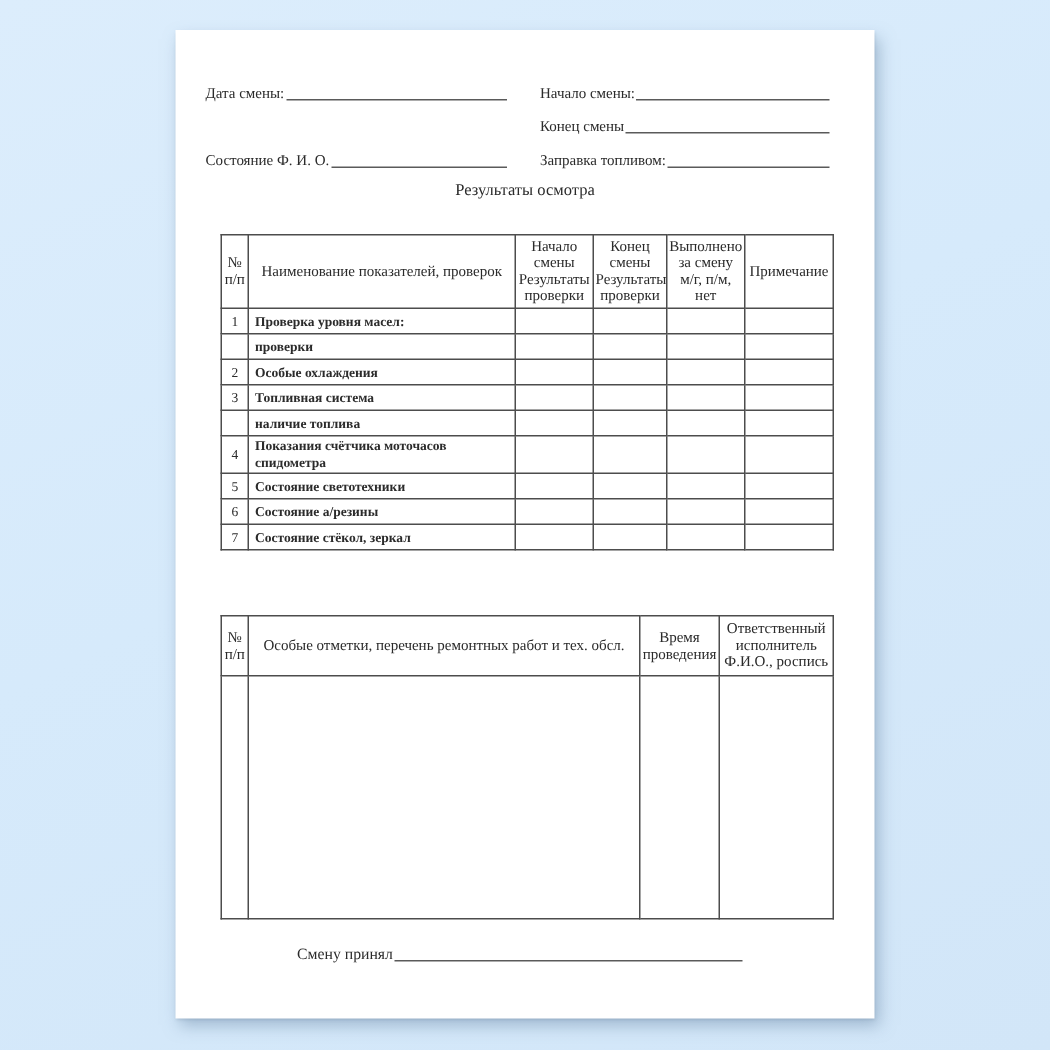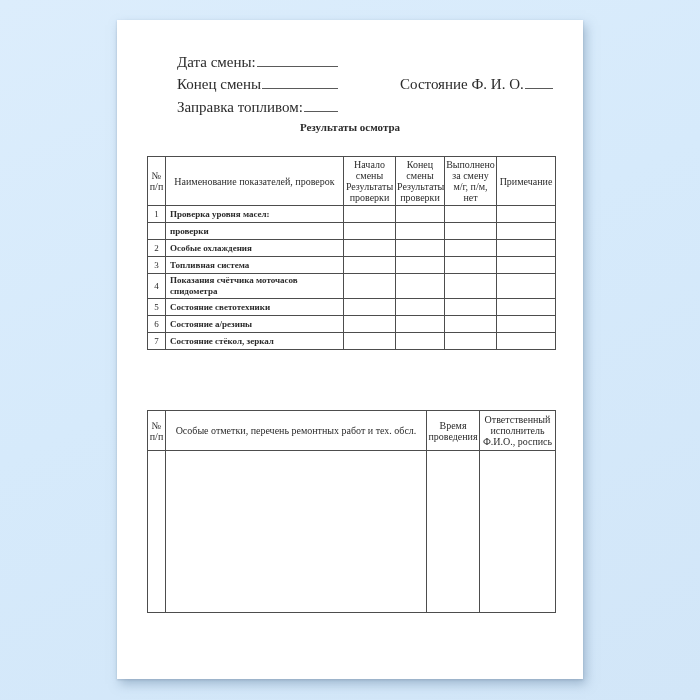--- a/index.html
+++ b/index.html
@@ -15,27 +15,27 @@
   .page{
     position:absolute;left:117px;top:20px;width:466px;height:659px;
     background:#ffffff;
     box-shadow:0 1px 2px rgba(130,150,175,.45), 3px 5px 10px rgba(108,138,168,.5);
   }
   
   .fields{
     position:absolute;left:20px;top:26px;width:416px;
     display:grid;grid-template-columns:201px 193px;column-gap:22px;
   }
-  .frow{height:22.5px;display:flex;align-items:flex-end;font-size:15px;line-height:13px;margin-left:40px;}
+  .frow{height:22.5px;display:flex;align-items:flex-end;font-size:10px;line-height:13px;}
   .frow .lbl{white-space:nowrap;}
   .blank{flex:1;border-bottom:1px solid #5a5a5a;margin-bottom:2px;margin-left:1px;min-width:10px;}
   
   .title{
     position:absolute;left:0;right:0;text-align:center;
-    font-weight:bold;font-size:11px;line-height:13px;
+    font-weight:normal;font-size:11px;line-height:13px;
   }
   .title-1{top:101px;}
   .title-2{top:371px;}
   
   table{
     position:absolute;left:30px;width:408px;
     border-collapse:collapse;table-layout:fixed;
   }
   .tbl-1{top:136px;}
   .tbl-2{top:390px;}
@@ -60,20 +60,24 @@
 </style>
 </head>
 <body>
 
 <div class="canvas">
   <div class="page">
 
     <div class="fields">
       <div class="frow">
         <span class="lbl">Дата смены:</span>
+        <span class="blank"></span>
+      </div>
+      <div class="frow">
+        <span class="lbl">Начало смены:</span>
         <span class="blank"></span>
       </div>
       <div class="frow"></div>
       <div class="frow">
         <span class="lbl">Конец смены</span>
         <span class="blank"></span>
       </div>
       <div class="frow">
         <span class="lbl">Состояние Ф. И. О.</span>
         <span class="blank"></span>
@@ -142,20 +146,28 @@
         </tr>
         <tr>
           <td class="num">3</td>
           <td class="name">Топливная система</td>
           <td class="empty"></td>
             <td class="empty"></td>
             <td class="empty"></td>
             <td class="empty"></td>
         </tr>
         <tr>
+          <td class="num"></td>
+          <td class="name">наличие топлива</td>
+          <td class="empty"></td>
+            <td class="empty"></td>
+            <td class="empty"></td>
+            <td class="empty"></td>
+        </tr>
+        <tr>
           <td class="num">4</td>
           <td class="name">Показания счётчика моточасов спидометра</td>
           <td class="empty"></td>
             <td class="empty"></td>
             <td class="empty"></td>
             <td class="empty"></td>
         </tr>
         <tr>
           <td class="num">5</td>
           <td class="name">Состояние светотехники</td>
@@ -207,16 +219,20 @@
         <tr>
           <td class="empty"></td>
           <td class="empty"></td>
           <td class="empty"></td>
           <td class="empty"></td>
         </tr>
       </tbody>
     </table>
 
     <div class="footer">
+      <div class="frow2">
+        <span class="lbl">Смену принял</span>
+        <span class="blank"></span>
+      </div>
     </div>
 
   </div>
 </div>
 
 </body></html>

